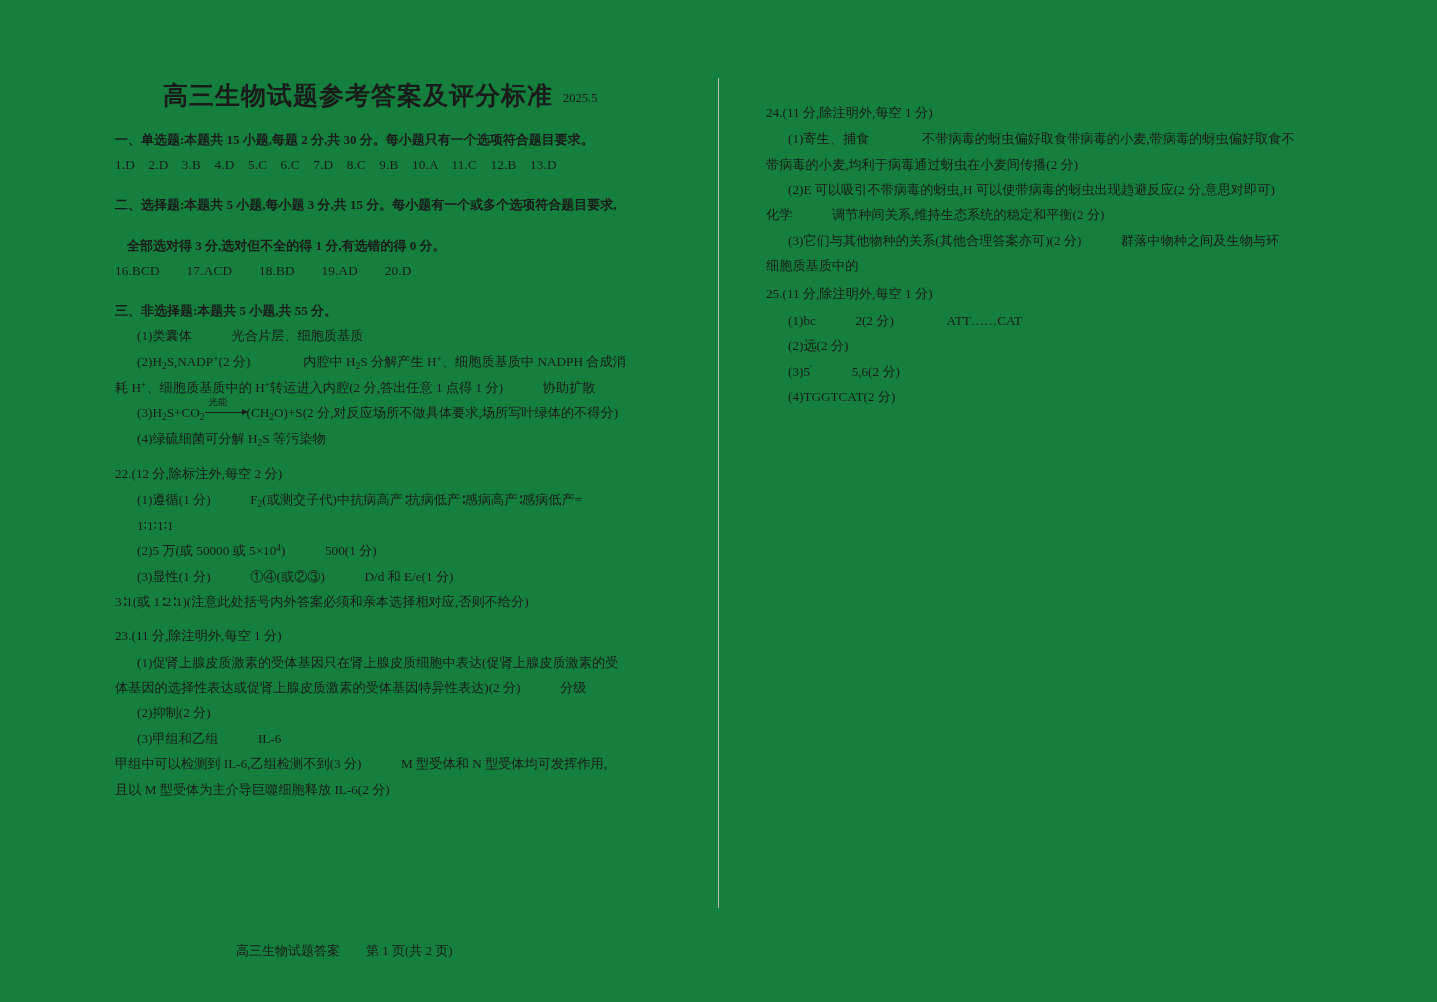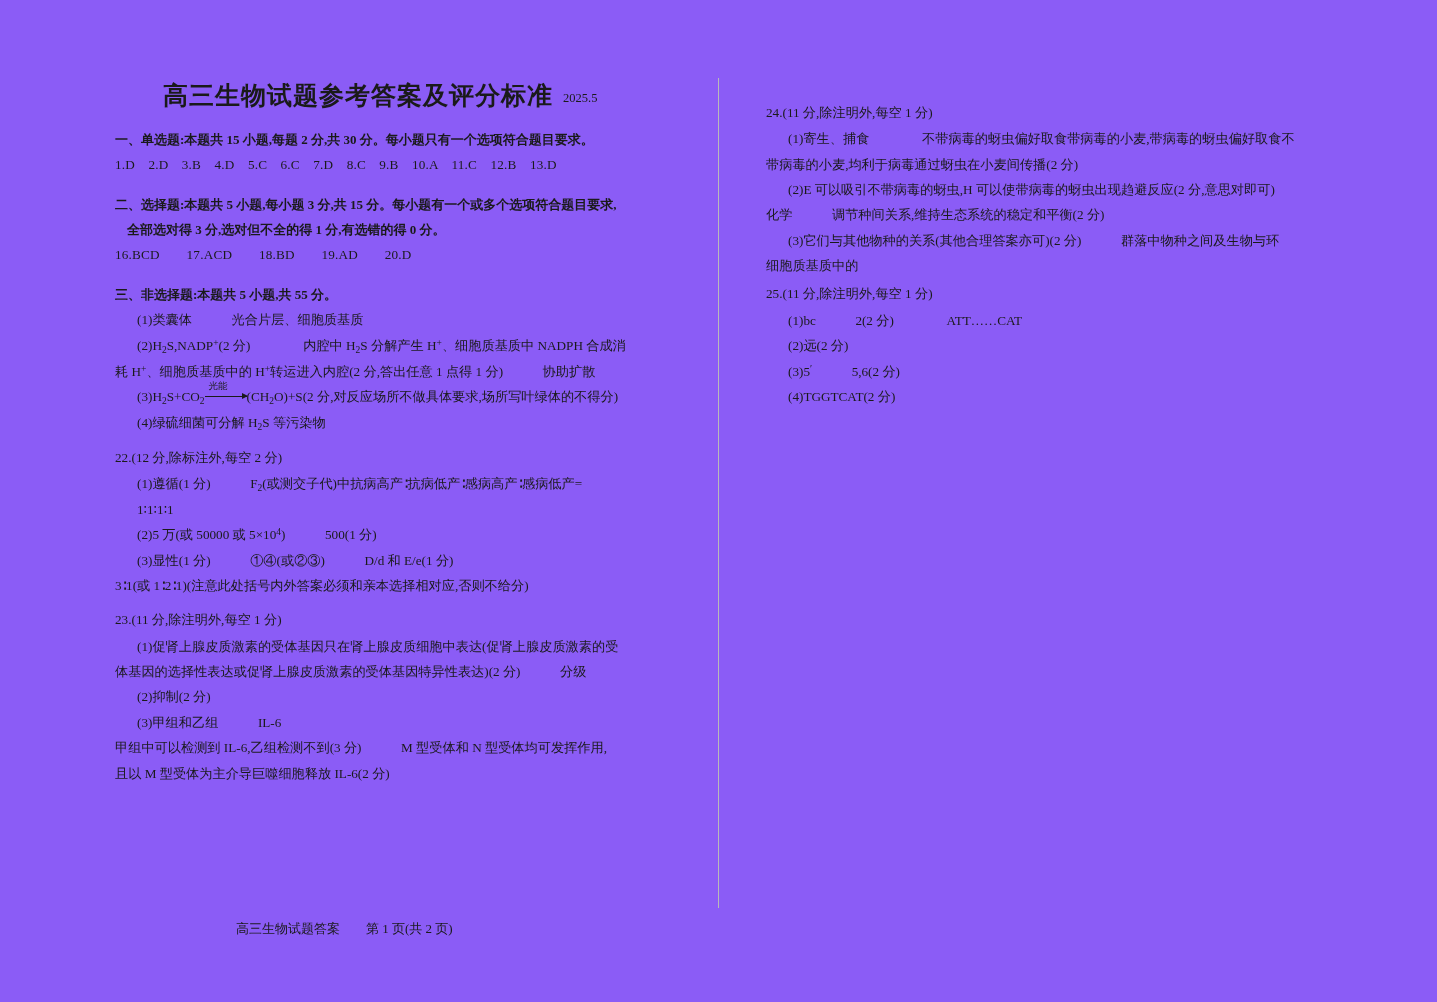--- a/index.html
+++ b/index.html
@@ -11,21 +11,21 @@
     width: 1437px;
     height: 1002px;
     font-family: "Liberation Serif", "DejaVu Serif", serif;
     color: #1a1a1a;
     position: relative;
     overflow: hidden;
   }
   .page {
     position: absolute;
     inset: 0;
-    background: #8b5cf6;
+    background: #15803d;
   }
   .columns {
     position: absolute;
     left: 0; top: 0; right: 0; bottom: 0;
     display: flex;
   }
   .col {
     position: relative;
     box-sizing: border-box;
   }
@@ -114,21 +114,21 @@
     content: "";
     position: absolute;
     right: -1px;
     top: -3px;
     border-left: 6px solid #1a1a1a;
     border-top: 3.5px solid transparent;
     border-bottom: 3.5px solid transparent;
   }
   .footer {
     position: absolute;
-    bottom: 64px;
+    bottom: 42px;
     font-size: 13px;
     white-space: nowrap;
     text-align: center;
   }
   .footer-left { left: 236px; }
 </style>
 </head>
 <body>
 
 <div class="page">
@@ -137,21 +137,21 @@
 
     <div class="col col-left">
       <h1 class="title">
         <span>高三生物试题参考答案及评分标准</span><span class="title-date">2025.5</span>
       </h1>
 
       <div class="sec-head">一、单选题:本题共 15 小题,每题 2 分,共 30 分。每小题只有一个选项符合题目要求。</div>
       <div class="answers-row">1.D　2.D　3.B　4.D　5.C　6.C　7.D　8.C　9.B　10.A　11.C　12.B　13.D</div>
 
       <div class="sec-head">二、选择题:本题共 5 小题,每小题 3 分,共 15 分。每小题有一个或多个选项符合题目要求,</div>
-      <div class="sec-head indent2" style="margin-top:0">全部选对得 3 分,选对但不全的得 1 分,有选错的得 0 分。</div>
+      <div class="sec-head indent2" style="margin-top:16px">全部选对得 3 分,选对但不全的得 1 分,有选错的得 0 分。</div>
       <div class="answers-row">16.BCD　　17.ACD　　18.BD　　19.AD　　20.D</div>
 
       <div class="sec-head">三、非选择题:本题共 5 小题,共 55 分。</div>
 
       <div class="line indent1">(1)类囊体　　　光合片层、细胞质基质</div>
       <div class="line indent1"><span>(2)H</span><sub>2</sub><span>S,NADP</span><sup>+</sup><span>(2 分)　　　　内腔中 H</span><sub>2</sub><span>S 分解产生 H</span><sup>+</sup><span>、细胞质基质中 NADPH 合成消</span></div>
       <div class="line"><span>耗 H</span><sup>+</sup><span>、细胞质基质中的 H</span><sup>+</sup><span>转运进入内腔(2 分,答出任意 1 点得 1 分)　　　协助扩散</span></div>
       <div class="line indent1"><span>(3)H</span><sub>2</sub><span>S+CO</span><sub>2</sub><span class="rxn"><span class="lbl">光能</span><span class="arrow"></span></span><span>(CH</span><sub>2</sub><span>O)+S(2 分,对反应场所不做具体要求,场所写叶绿体的不得分)</span></div>
       <div class="line indent1"><span>(4)绿硫细菌可分解 H</span><sub>2</sub><span>S 等污染物</span></div>
 

